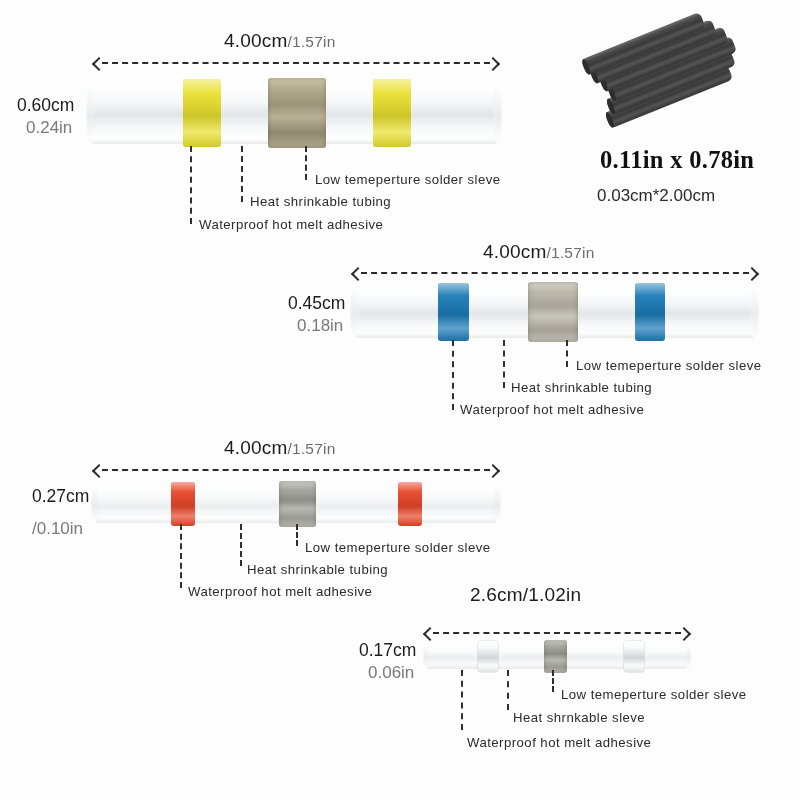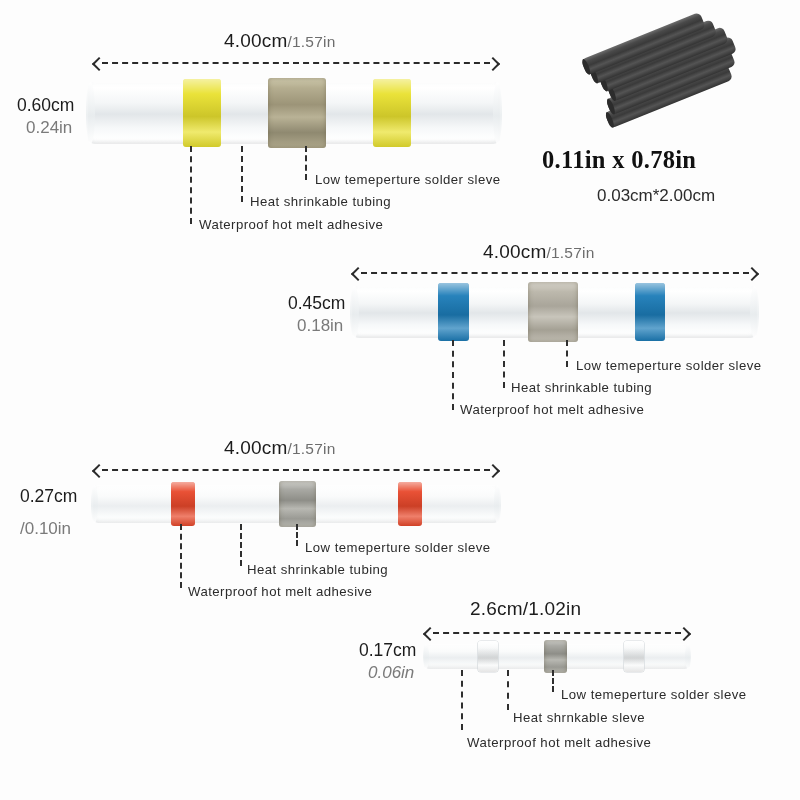--- a/index.html
+++ b/index.html
@@ -255,21 +255,21 @@
 <div>
   <div class="tube-stack" style="left:595px; top:28px; width:150px; height:105px;">
     <div class="stick" style="left:2px;  top:58px; width:132px; height:17px;"></div>
     <div class="stick" style="left:8px;  top:46px; width:134px; height:17px;"></div>
     <div class="stick" style="left:14px; top:34px; width:134px; height:17px;"></div>
     <div class="stick" style="left:10px; top:22px; width:134px; height:17px;"></div>
     <div class="stick" style="left:4px;  top:11px; width:132px; height:17px;"></div>
     <div class="stick" style="left:0px;  top:0px;  width:128px; height:17px;"></div>
   </div>
 
-  <div class="stack-title" style="left:542px; top:146px;">0.11in x 0.78in</div>
+  <div class="stack-title" style="left:600px; top:146px;">0.11in x 0.78in</div>
   <div class="stack-sub" style="left:597px; top:186px;">0.03cm*2.00cm</div>
 </div>
 
 <div>
 
   <div class="dim-main" style="left:483px; top:241px;">
     <span>4.00cm</span><span class="sub">/1.57in</span>
   </div>
 
   <div class="arrow" style="left:352px; top:266px; width:406px;">
@@ -306,21 +306,21 @@
   <div class="dim-main" style="left:224px; top:437px;">
     <span>4.00cm</span><span class="sub">/1.57in</span>
   </div>
 
   <div class="arrow" style="left:93px; top:463px; width:406px;">
     <span class="head left"></span>
     <span class="line"></span>
     <span class="head right"></span>
   </div>
 
-  <div class="side-dim" style="left:20px; top:480px; line-height:1.9;">
+  <div class="side-dim" style="left:32px; top:480px; line-height:1.9;">
     <span class="l1">0.27cm</span>
     <span class="l2">/0.10in</span>
   </div>
 
   <div class="connector" style="left:93px; top:485px; width:406px; height:38px;">
     <div class="tube thin"></div>
     <div class="tube-cap" style="left:-2px; width:7px;"></div>
     <div class="tube-cap" style="right:-2px; width:7px;"></div>
     <div class="ring red" style="left:78px; width:24px;"></div>
     <div class="ring red" style="left:305px; width:24px;"></div>
@@ -331,33 +331,33 @@
   <div class="leader" style="left:240px; top:524px; height:42px;"></div>
   <div class="leader" style="left:296px; top:524px; height:22px;"></div>
 
   <div class="callout" style="left:305px; top:540px;">Low temeperture solder sleve</div>
   <div class="callout" style="left:247px; top:562px;">Heat shrinkable tubing</div>
   <div class="callout" style="left:188px; top:584px;">Waterproof hot melt adhesive</div>
 </div>
 
 <div>
 
-  <div class="dim-main" style="left:470px; top:598px;text-align:right;">
+  <div class="dim-main" style="left:470px; top:584px;text-align:right;">
     <span>2.6cm/1.02in</span><span class="sub"></span>
   </div>
 
   <div class="arrow" style="left:424px; top:626px; width:266px;">
     <span class="head left"></span>
     <span class="line"></span>
     <span class="head right"></span>
   </div>
 
   <div class="side-dim" style="left:359px; top:640px;">
     <span class="l1">0.17cm</span>
-    <span class="l2" style="padding-left:9px;font-style:italic;">0.06in</span>
+    <span class="l2" style="padding-left:9px;">0.06in</span>
   </div>
 
   <div class="connector" style="left:424px; top:644px; width:266px; height:25px;">
     <div class="tube thin"></div>
     <div class="tube-cap" style="left:-1px; width:6px;"></div>
     <div class="tube-cap" style="right:-1px; width:6px;"></div>
     <div class="ring clear" style="left:54px; width:20px;"></div>
     <div class="ring clear" style="left:200px; width:20px;"></div>
     <div class="solder grey" style="left:120px; width:23px;"></div>
   </div>

